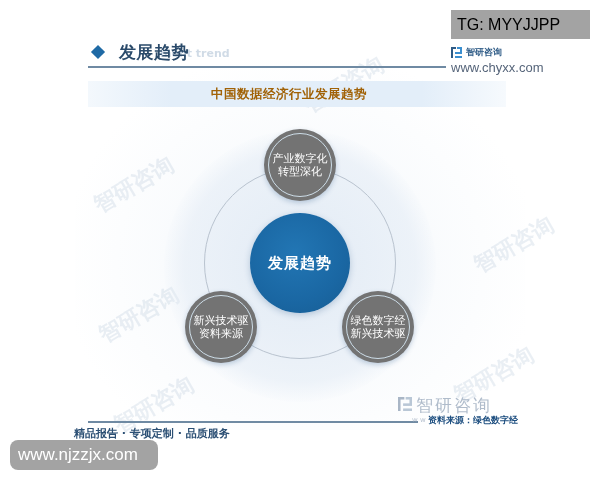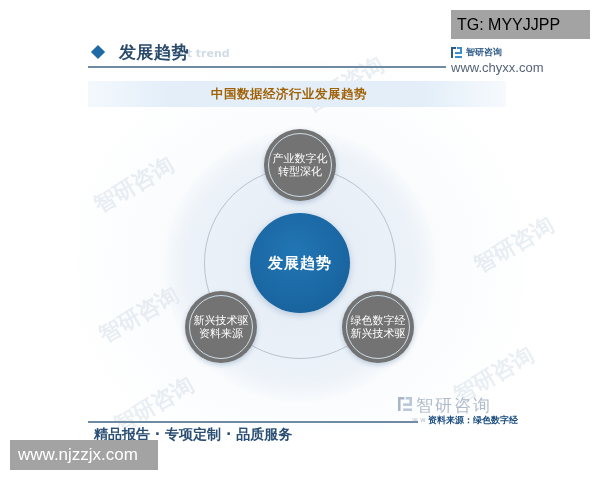--- a/index.html
+++ b/index.html
@@ -42,29 +42,29 @@
     box-shadow: 0 2px 5px rgba(30,80,130,0.25);
     display:flex; align-items:center; justify-content:center; box-sizing:border-box; }
   .sat::before { content:""; position:absolute; left:4px; top:4px; right:4px; bottom:4px; border-radius:50%; border:1px solid rgba(220,238,252,0.85); }
   .sat-text { color:#ffffff; font-size:11px; line-height:13px; text-align:center; width:58px; position:relative; }
   .sat-top { left:264px; top:129px; }
   .sat-left { left:185px; top:291px; }
   .sat-right { left:342px; top:291px; }
 
   
   .ftr-line { left:88px; top:421px; width:330px; height:1.5px; background:#6f8aa3; }
-  .ftr-left { left:94px; top:426px; font-size:14px; color:#2b4f74; font-weight:bold; }
+  .ftr-left { left:74px; top:426px; font-size:11px; color:#2b4f74; font-weight:bold; }
   .ftr-logo-icon { left:398px; top:397px; width:14px; height:14px; }
   .ftr-logo-name { left:416px; top:394px; font-size:17px; color:rgba(150,165,185,0.75); letter-spacing:2px; }
   .ftr-www { left:412px; top:416px; font-size:7px; color:rgba(150,165,185,0.7); }
   .ftr-source { left:428px; top:414px; font-size:9px; color:#1e4f80; font-weight:bold; }
 
   
   .ov-tg { left:451px; top:10px; width:139px; height:29px; background:#a3a3a3; color:#000000; font-size:16px; display:flex; align-items:center; padding-left:6px; box-sizing:border-box; font-family:"Liberation Sans", sans-serif; }
-  .ov-url { left:10px; top:440px; width:148px; height:30px; background:#a3a3a3; color:#ffffff; font-size:17px; display:flex; align-items:center; padding-left:8px; box-sizing:border-box; font-family:"Liberation Sans", sans-serif; }
+  .ov-url { left:10px; top:440px; width:148px; height:30px; background:#a3a3a3; color:#ffffff; font-size:17px; display:flex; align-items:center; padding-left:8px; box-sizing:border-box; font-family:"Liberation Sans", sans-serif;border-radius:8px; }
 </style>
 </head>
 <body>
 
 <div class="abs bg-shade"></div>
 
 <div class="abs wm" style="left:90px;top:170px;">智研咨询</div>
 <div class="abs wm" style="left:95px;top:300px;">智研咨询</div>
 <div class="abs wm" style="left:110px;top:390px;">智研咨询</div>
 <div class="abs wm" style="left:300px;top:70px;">智研咨询</div>

